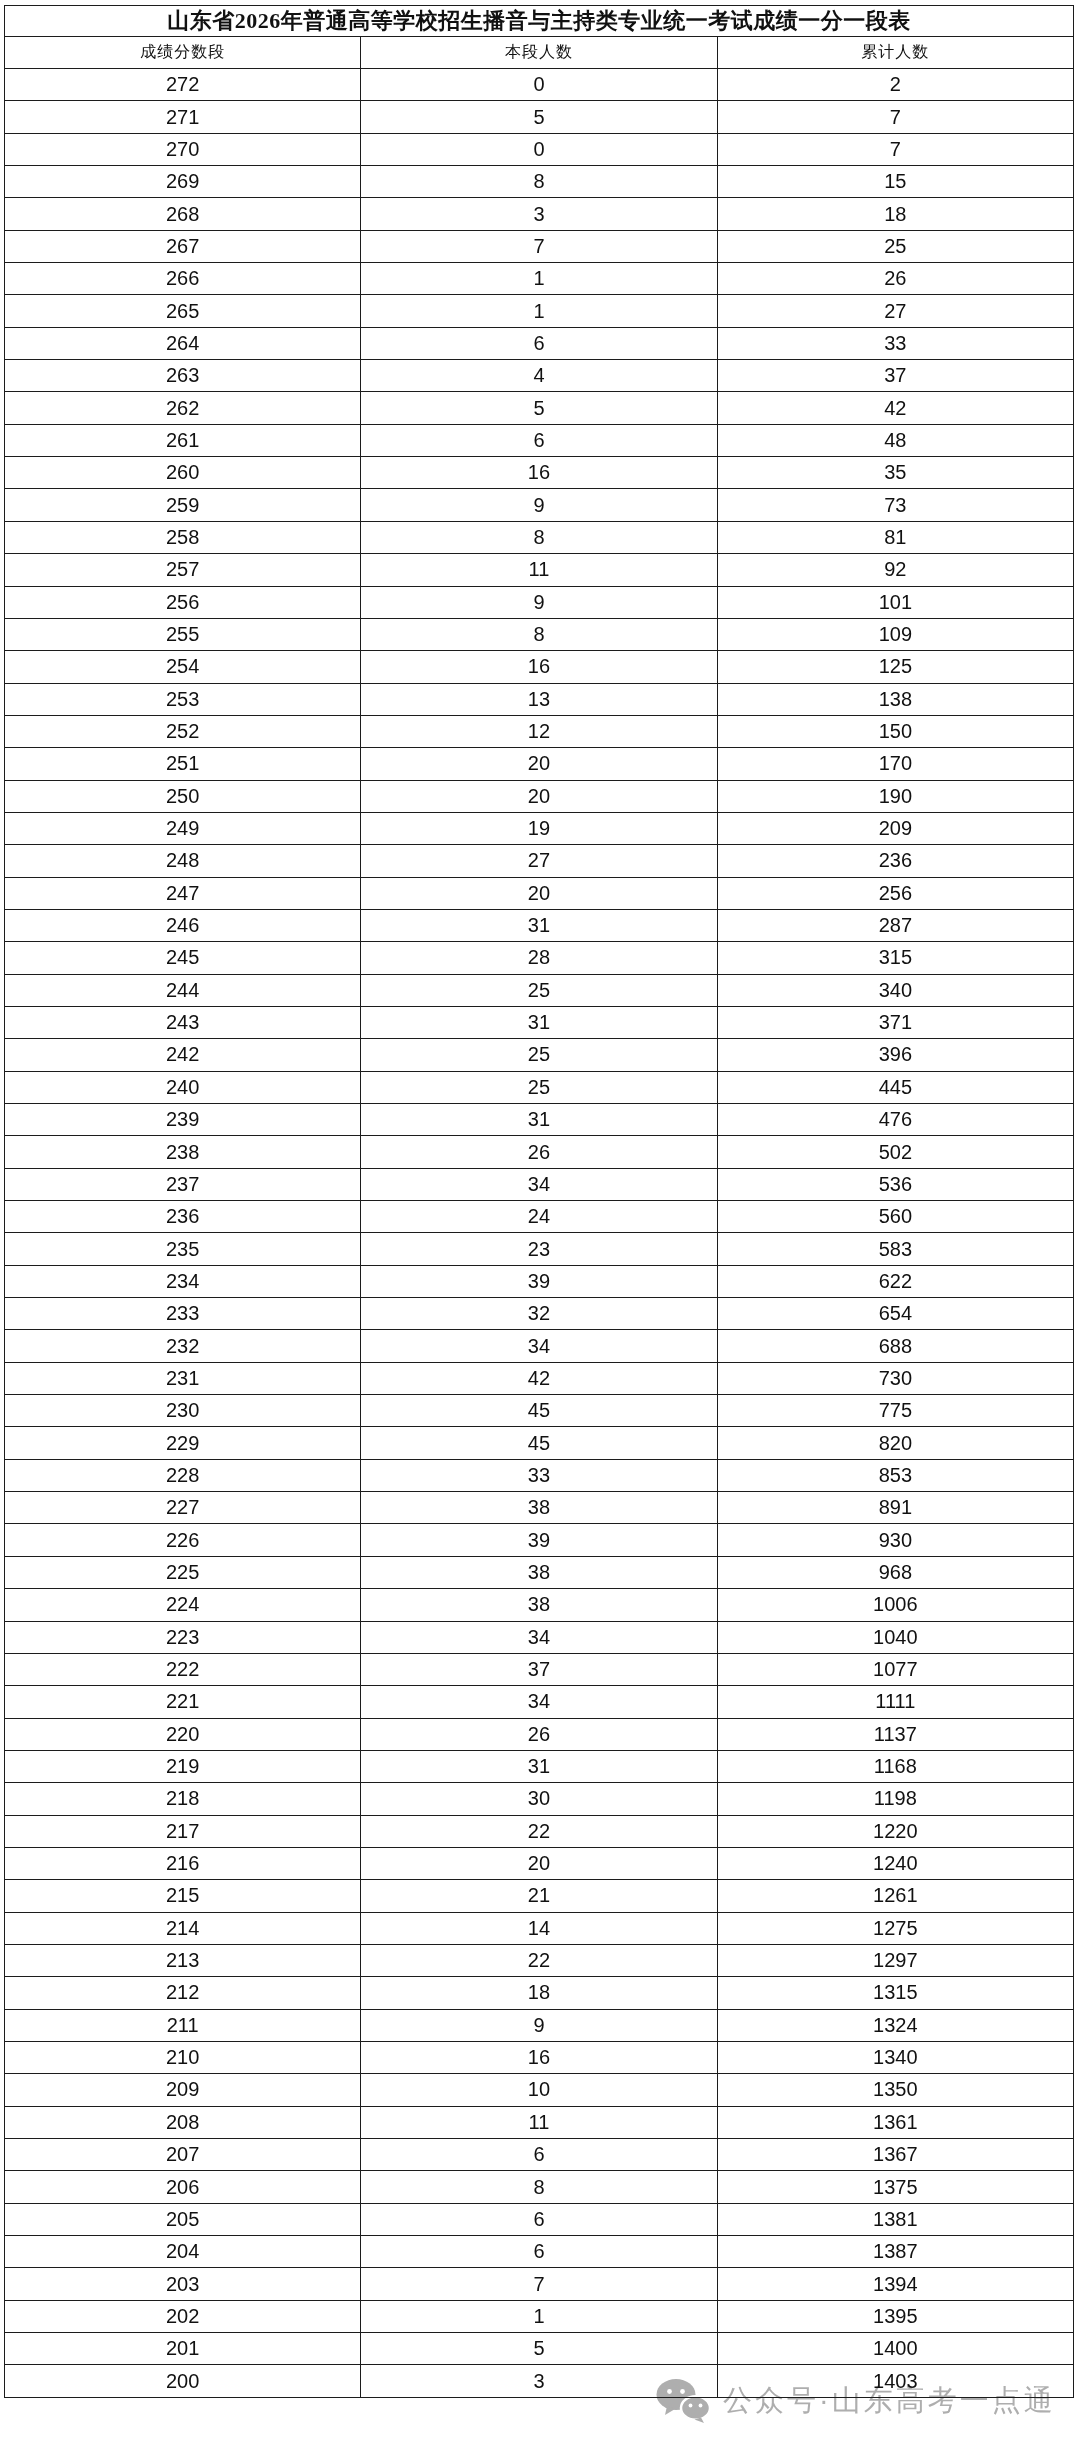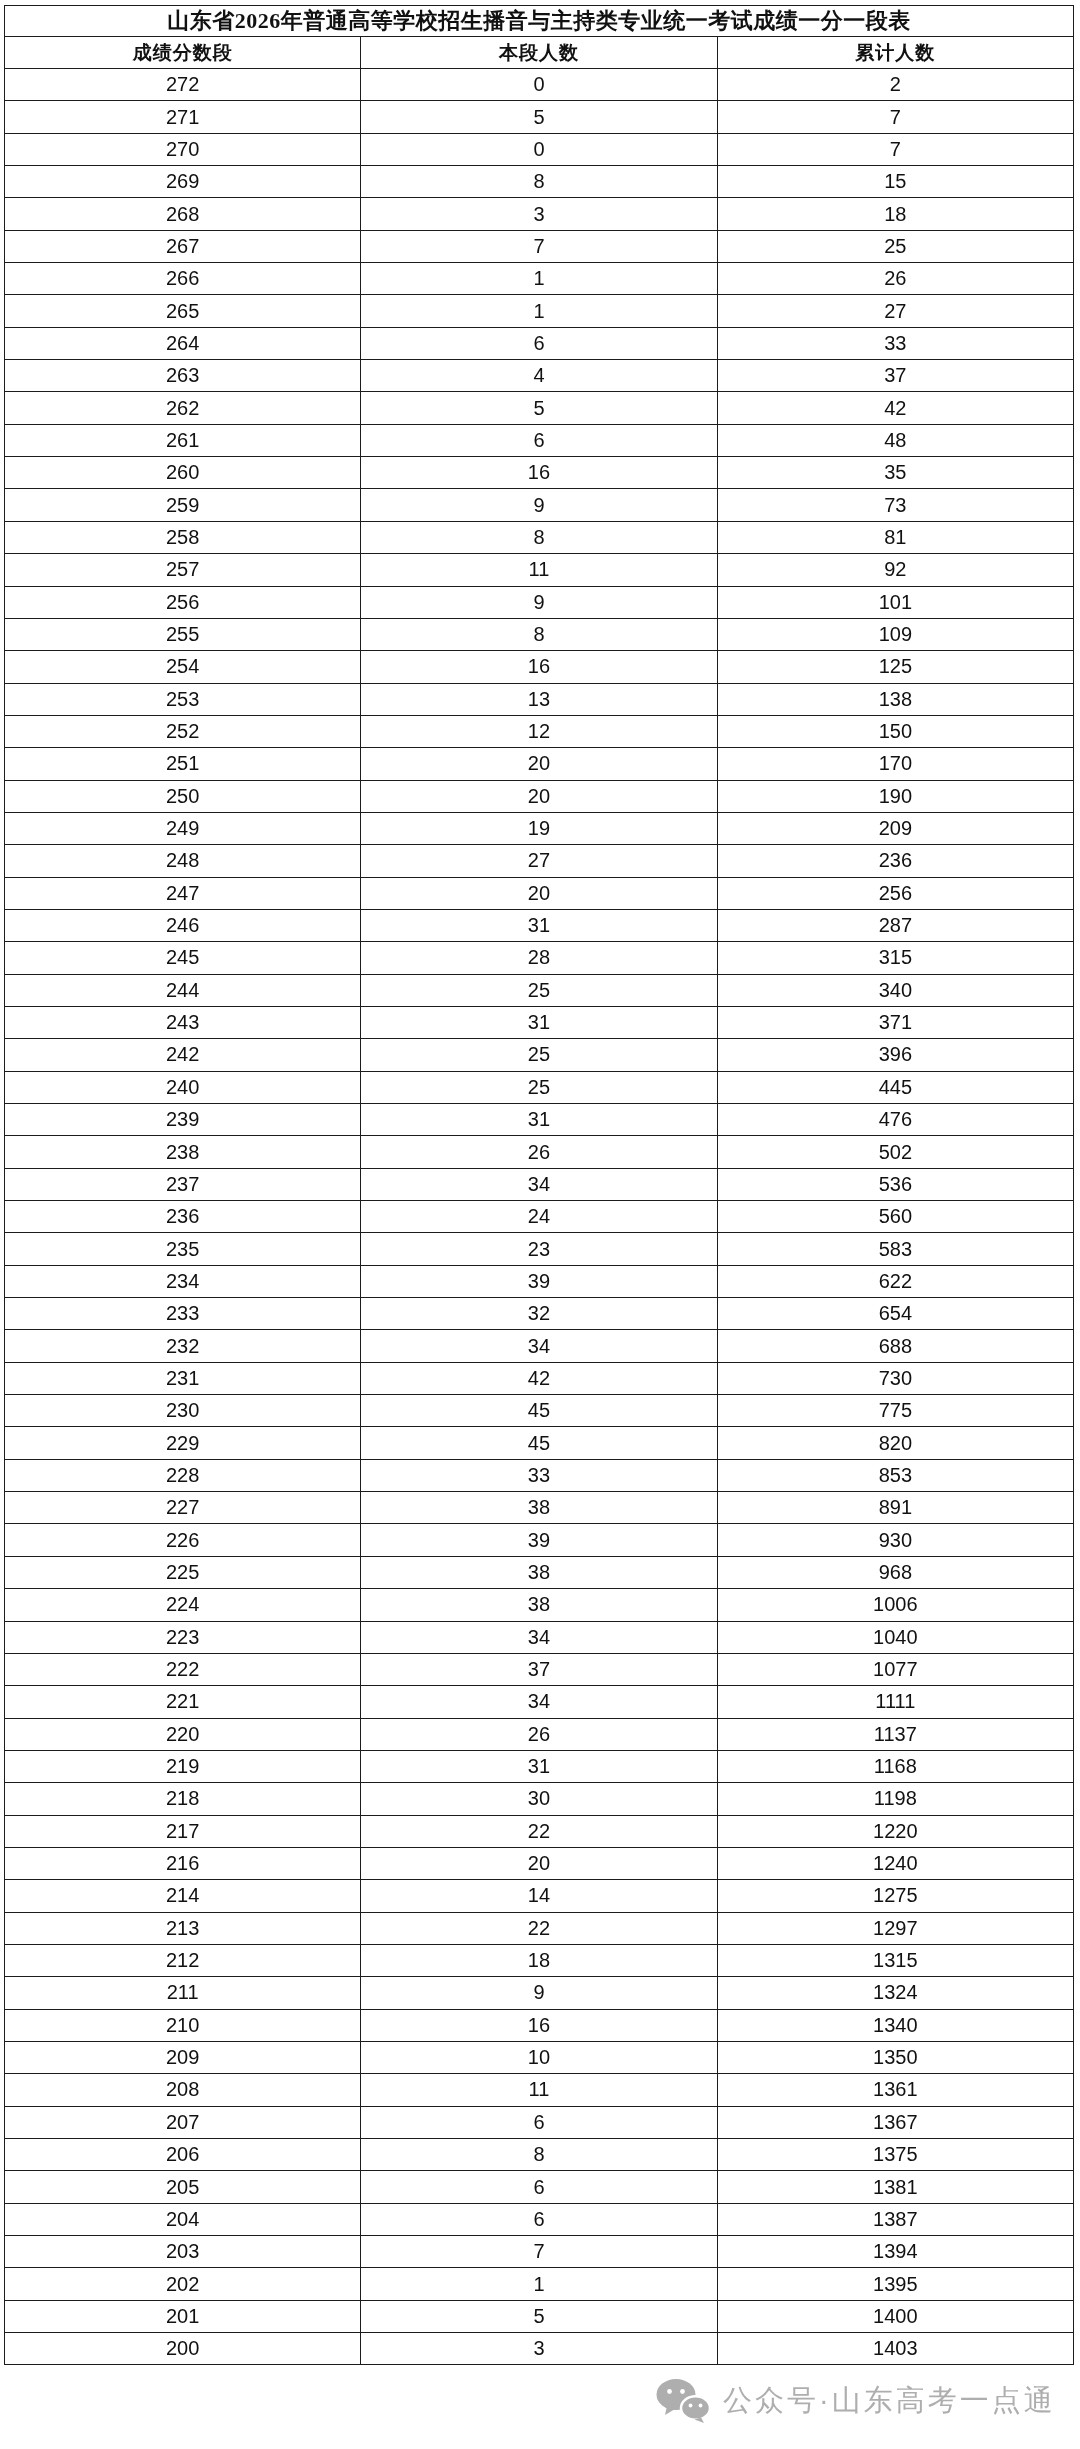--- a/index.html
+++ b/index.html
@@ -38,22 +38,22 @@
     height: 25px;
     font-family: "Liberation Serif", serif;
     font-weight: bold;
     font-size: 22px;
     letter-spacing: 0.5px;
     margin-top: 20px;
   }
   tr.header-row th {
     height: 31px;
     font-family: "Liberation Serif", serif;
-    font-weight: bold;
-    font-size: 19px;
+    font-weight: normal;
+    font-size: 16px;
     letter-spacing: 1px;
   }
   tbody td {
     height: 31.35px;
     font-size: 20px;
     font-family: "Liberation Sans", sans-serif;
   }
   .watermark {
     position: absolute;
     left: 655px;
@@ -367,20 +367,25 @@
         </tr>
         <tr>
           <td>217</td>
           <td>22</td>
           <td>1220</td>
         </tr>
         <tr>
           <td>216</td>
           <td>20</td>
           <td>1240</td>
+        </tr>
+        <tr>
+          <td>215</td>
+          <td>21</td>
+          <td>1261</td>
         </tr>
         <tr>
           <td>214</td>
           <td>14</td>
           <td>1275</td>
         </tr>
         <tr>
           <td>213</td>
           <td>22</td>
           <td>1297</td>

